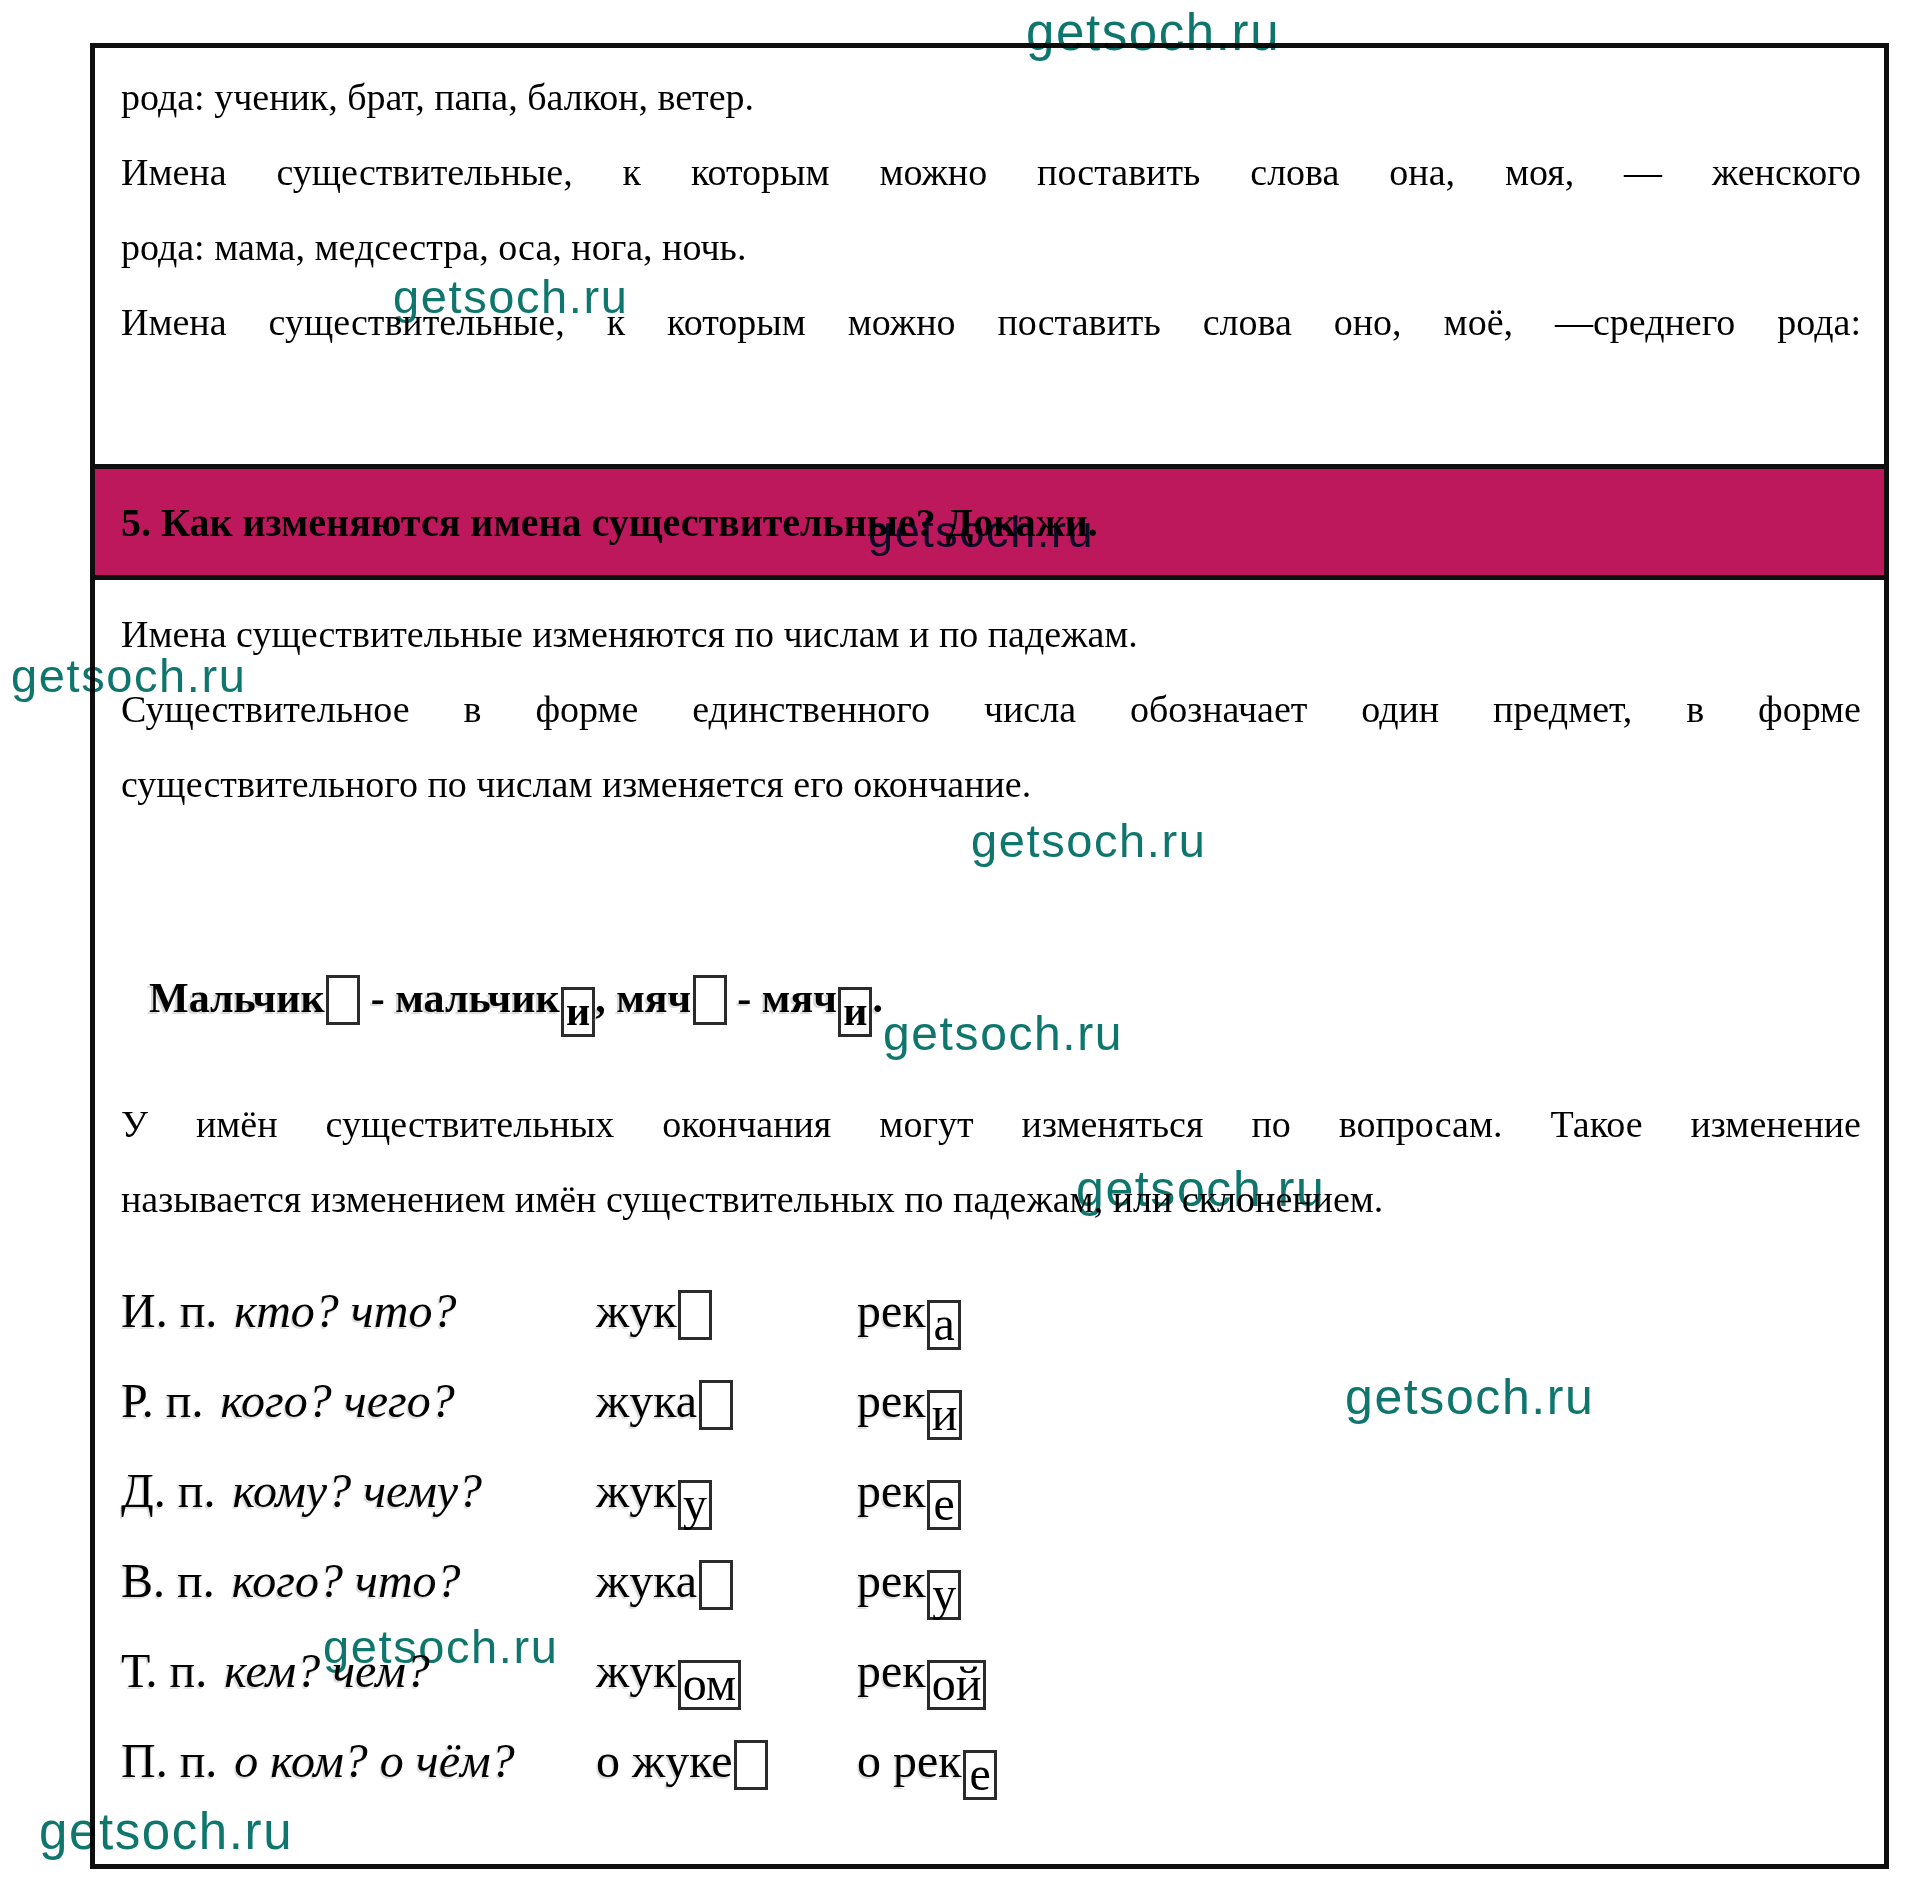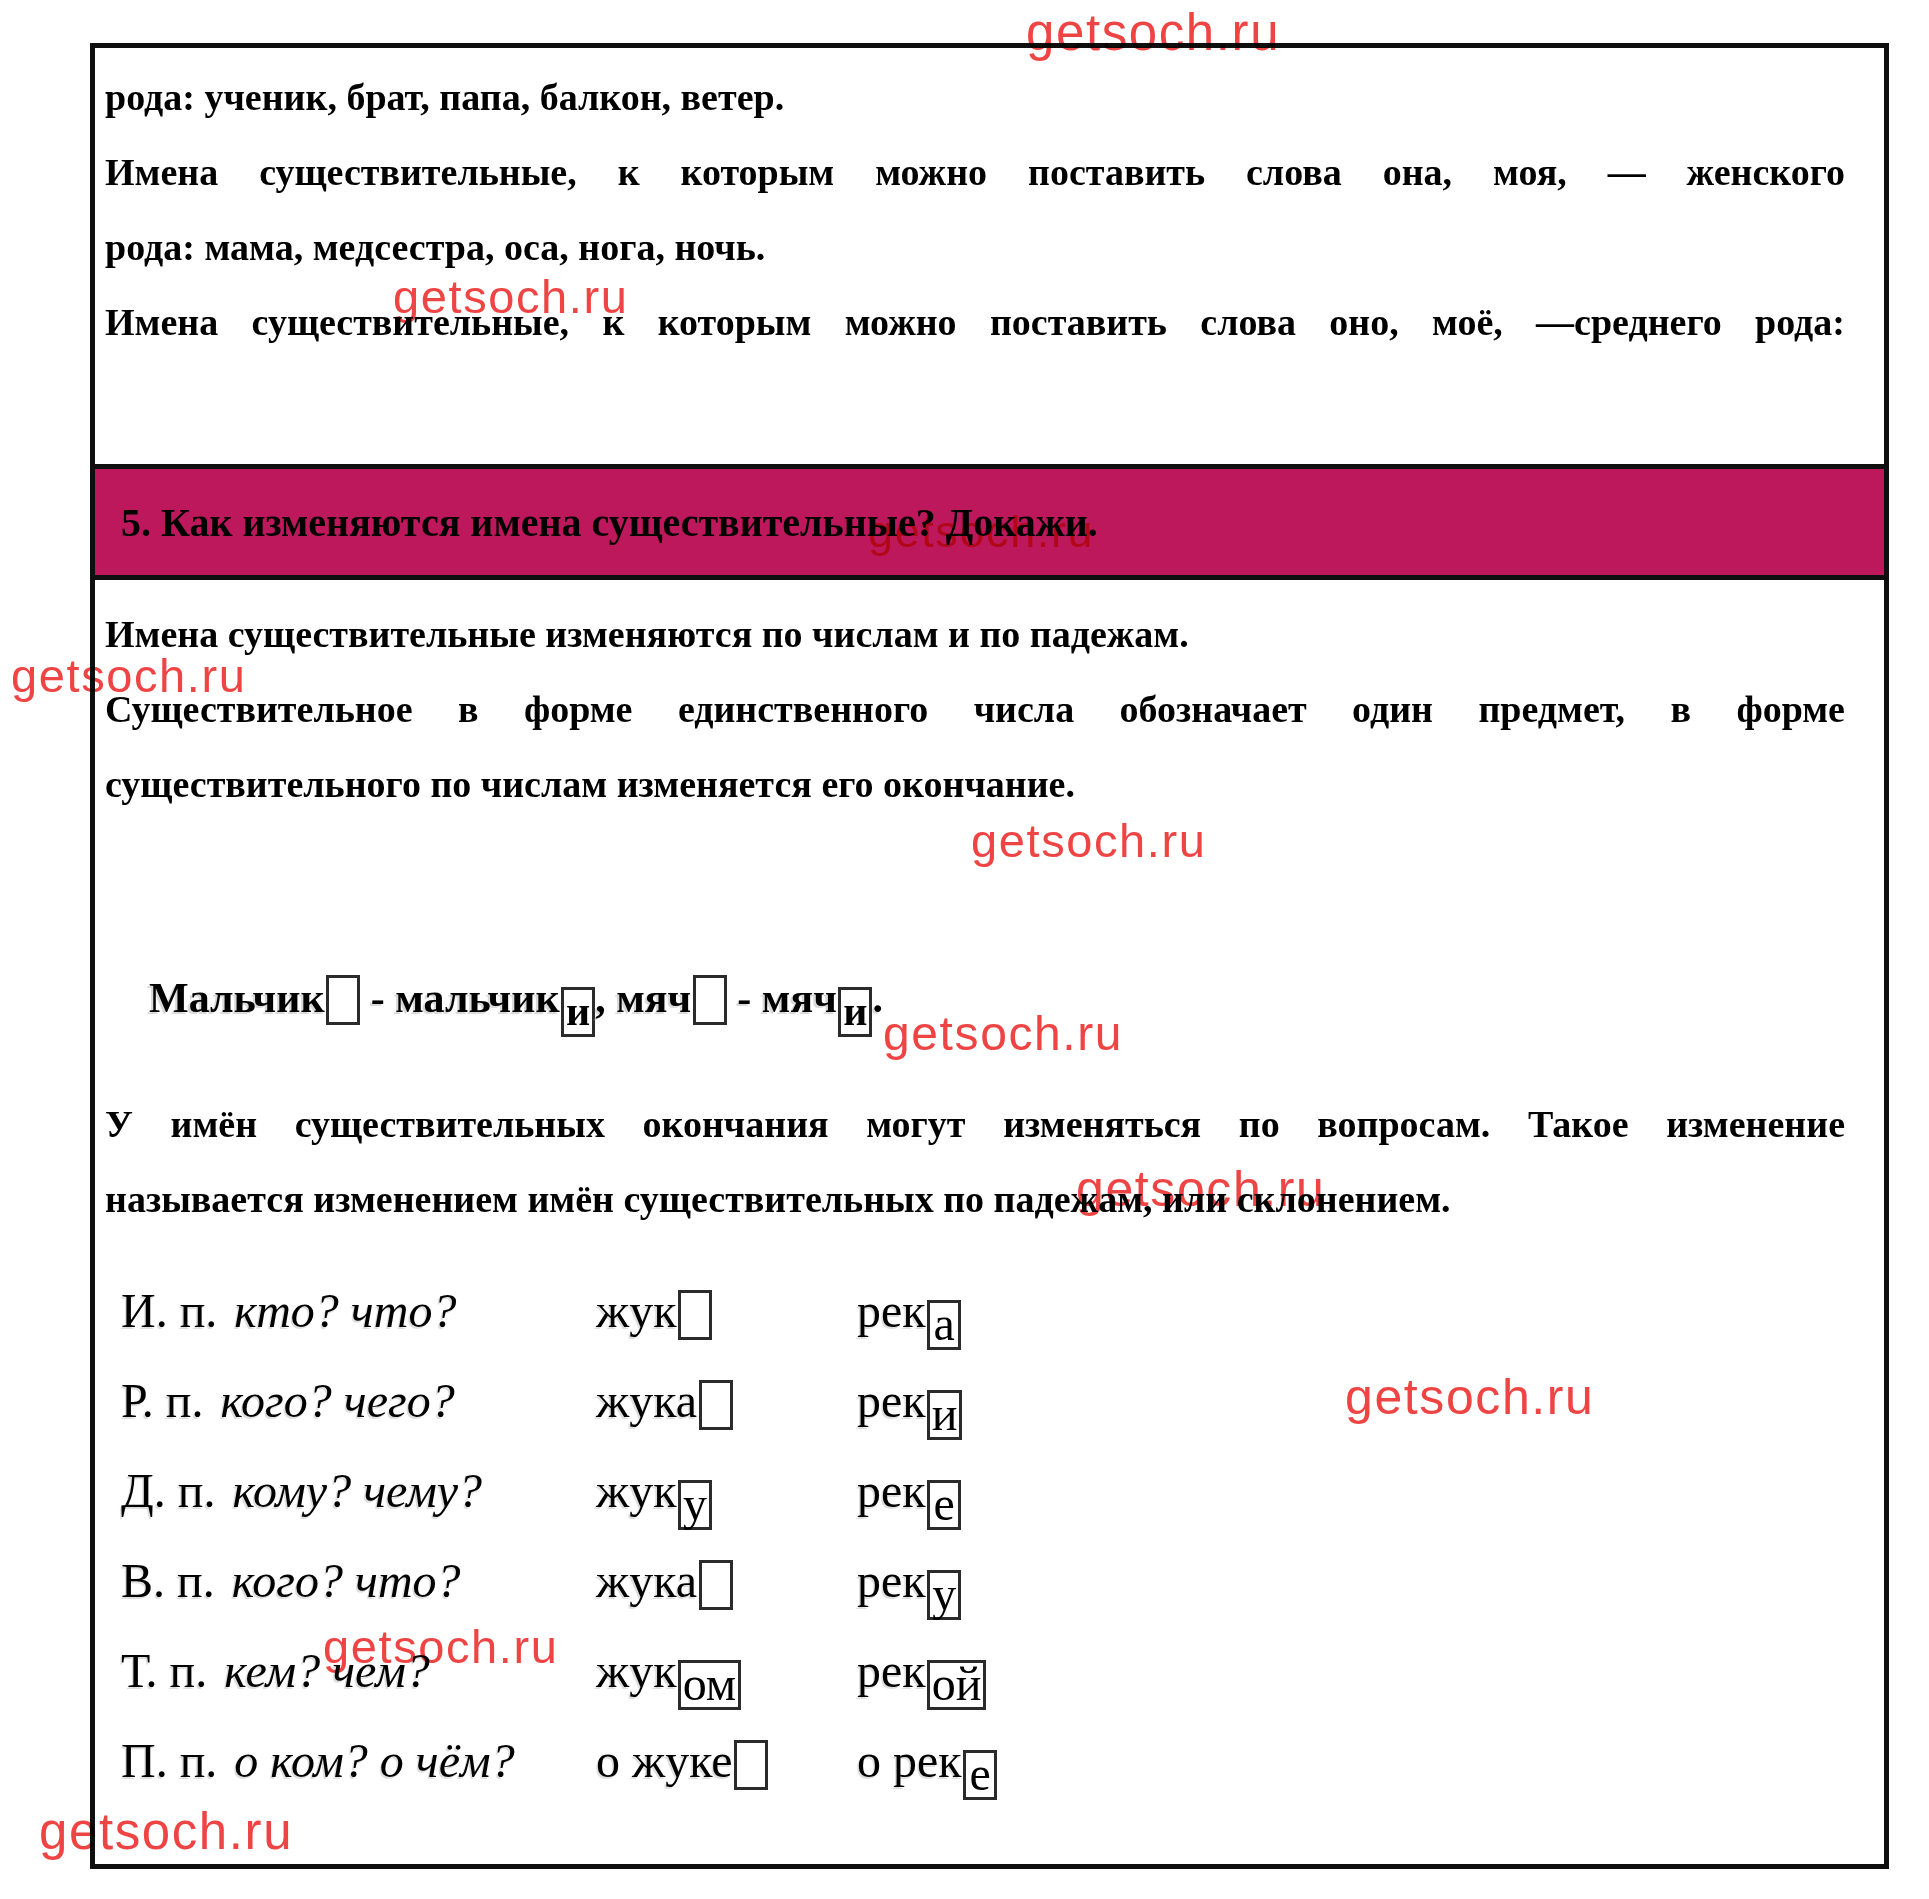--- a/index.html
+++ b/index.html
@@ -4,21 +4,21 @@
 <style>
   html,body{margin:0;padding:0;}
   body{
     width:1929px;height:1900px;position:relative;background:#ffffff;
     font-family:"Liberation Serif", serif;color:#000;overflow:hidden;
   }
   .box{
     position:absolute;left:90px;top:43px;width:1799px;height:1826px;
     border:5.4px solid #0f0f0f;box-sizing:border-box;z-index:2;
   }
-  .sec{position:absolute;left:10px;width:1740px;font-weight:bold;}
+  .sec{position:absolute;left:26px;width:1740px;}
   .line{font-size:38px;line-height:75px;white-space:normal;}
   .just{text-align:justify;text-align-last:justify;}
   .sec1{top:11.7px;}
   .band{
     position:absolute;top:416px;left:0;width:100%;box-sizing:border-box;
     height:116px;background:#be185d;border-top:5.4px solid #0f0f0f;border-bottom:5.4px solid #0f0f0f;
     display:flex;align-items:center;padding-left:26px;
   }
   .band .htxt{font-size:40px;font-weight:bold;}
   .sec2{top:549px;}
@@ -32,21 +32,21 @@
   .drow{font-size:48px;line-height:90px;white-space:nowrap;text-shadow:-1.6px 1.6px 0 rgba(150,150,150,0.3);}
   .dlead{display:inline-block;min-width:475px;}
   .dq{font-style:italic;margin-left:17px;}
   .w1{display:inline-block;min-width:261px;}
   .end-box{
     display:inline-block;box-sizing:border-box;min-width:34px;height:50px;line-height:42px;
     border:3.9px solid #2b2b2b;text-align:center;vertical-align:-12.5px;padding:0 1.6px;margin-left:1.6px;
     text-shadow:none;
   }
   .wm{
-    position:absolute;font-family:"Liberation Sans", sans-serif;color:#ef4444;
+    position:absolute;font-family:"Liberation Sans", sans-serif;color:#0f766e;
     mix-blend-mode:multiply;z-index:9;letter-spacing:1.6px;white-space:nowrap;
   }
 </style>
 </head>
 <body>
 
 <div class="wm" style="left:1026px;top:3.1px;font-size:51px;">getsoch.ru</div>
 <div class="wm" style="left:393px;top:269px;font-size:47px;">getsoch.ru</div>
 <div class="wm" style="left:868px;top:506px;font-size:45px;">getsoch.ru</div>
 <div class="wm" style="left:11px;top:648px;font-size:47px;">getsoch.ru</div>

